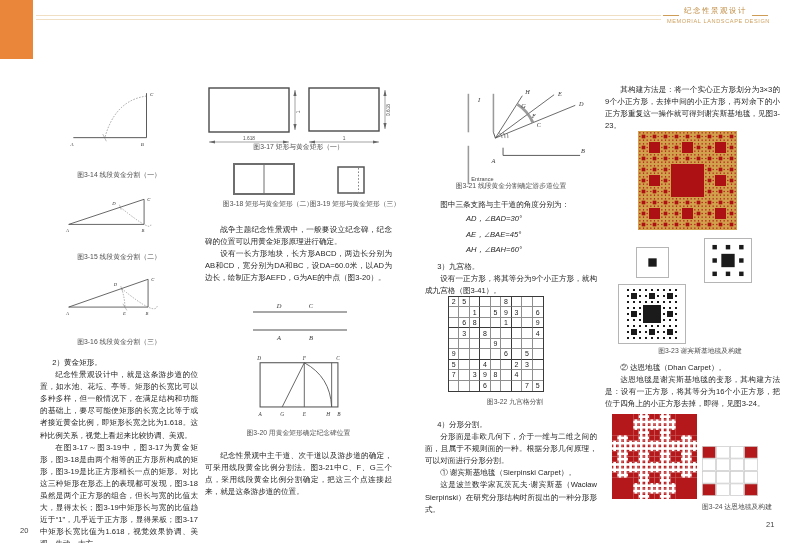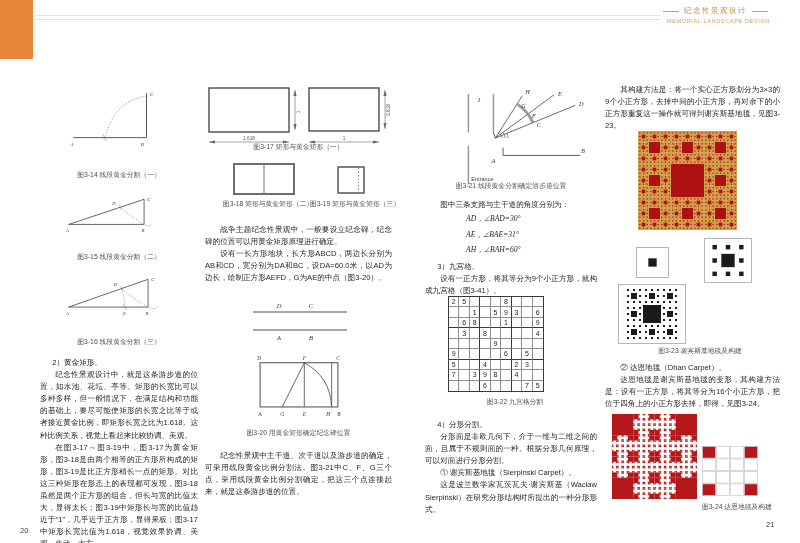--- a/index.html
+++ b/index.html
@@ -5,26 +5,26 @@
   html,body{margin:0;padding:0;background:#fff}
   .page{position:relative;width:800px;height:543px;background:#fff;font-family:"Liberation Sans",sans-serif;overflow:hidden}
   .abs{position:absolute}
   .cap{font-size:6.8px;color:#4f4f4f;text-align:center;white-space:nowrap}
   .txt{font-size:7.6px;color:#262626;line-height:12.1px;text-align:justify}
   .txt p{margin:0;text-indent:2em}
   .txt .hd{font-weight:normal;text-indent:1.6em}
   .corner{left:0;top:0;width:33px;height:59px;background:#e98639}
   .rule{left:36px;top:15px;width:734px;height:3px;border-top:1px solid #f0dfc2;border-bottom:1px solid #f0dfc2}
   .hdr{right:30px;top:6px;text-align:right}
-  .hdr-cn{font-size:7.5px;color:#c08a3e;letter-spacing:1.5px;display:flex;align-items:center;gap:5px;justify-content:flex-end;background:#fff;padding:0 2px}
+  .hdr-cn{font-size:7.5px;color:#c08a3e;letter-spacing:1.5px;display:flex;align-items:flex-end;gap:5px;justify-content:flex-end;background:#fff;padding:0 2px}
   .dash{width:16px;height:1px;background:#cf9c55}
   .hdr-en{font-size:5.6px;color:#cfa261;letter-spacing:0.6px;margin-top:2px;background:#fff}
   .pn{font-size:7.5px;color:#3f3f3f}
   .angles .ln1{margin:0;text-indent:2em}
-  .angles .ang{margin:0 0 0 3.4em;line-height:15.4px;font-style:italic;font-family:Liberation Serif, serif}
+  .angles .ang{margin:0 0 0 3.4em;line-height:15.4px;font-style:italic;font-family:Liberation Sans, sans-serif}
   .sudoku{display:grid;grid-template-columns:repeat(9,1fr);grid-template-rows:repeat(9,1fr);border:1.6px solid #3a3a3a;background:#fff;box-sizing:border-box}
   .su{border-right:0.5px solid #8f8f8f;border-bottom:0.5px solid #8f8f8f;display:flex;align-items:center;justify-content:center;font-size:7px;color:#222}
   .su.tr3{border-right:1.4px solid #3a3a3a}
   .su.tb3{border-bottom:1.4px solid #3a3a3a}
   .su.noR{border-right:none}
   .su.noB{border-bottom:none}
   .bwf{background:#fff;border:0.8px solid #b5b5b5}
   svg{overflow:visible}
   .ln{stroke:#4f4f4f;stroke-width:1.3;fill:none}
   .ln2{stroke:#555;stroke-width:1;fill:none}
@@ -194,21 +194,21 @@
     <text class="lb65" x="50" y="78" text-anchor="middle">A</text>
     <text class="lb65" x="141" y="67">B</text>
     <text class="lb65" x="34" y="15">I</text>
     <text class="ent" x="27" y="97">Entrance</text>
   </svg>
   <div class="abs cap" style="left:425px;top:181px;width:172px">图3-21 线段黄金分割确定游步道位置</div>
 
   <div class="abs txt angles" style="left:425px;top:199px;width:172px">
     <p class="ln1">图中三条支路与主干道的角度分别为：</p>
     <p class="ang">AD，∠BAD=30°</p>
-    <p class="ang">AE，∠BAE=31°</p>
+    <p class="ang">AE，∠BAE=45°</p>
     <p class="ang">AH，∠BAH=60°</p>
   </div>
 
   <div class="abs txt" style="left:425px;top:261px;width:172px">
     <p class="hd">3）九宫格。</p>
     <p>设有一正方形，将其等分为9个小正方形，就构成九宫格（图3-41）。</p>
   </div>
 
   <div class="abs sudoku" style="left:448px;top:296px;width:96px;height:96px">
       <div class="su">2</div>

